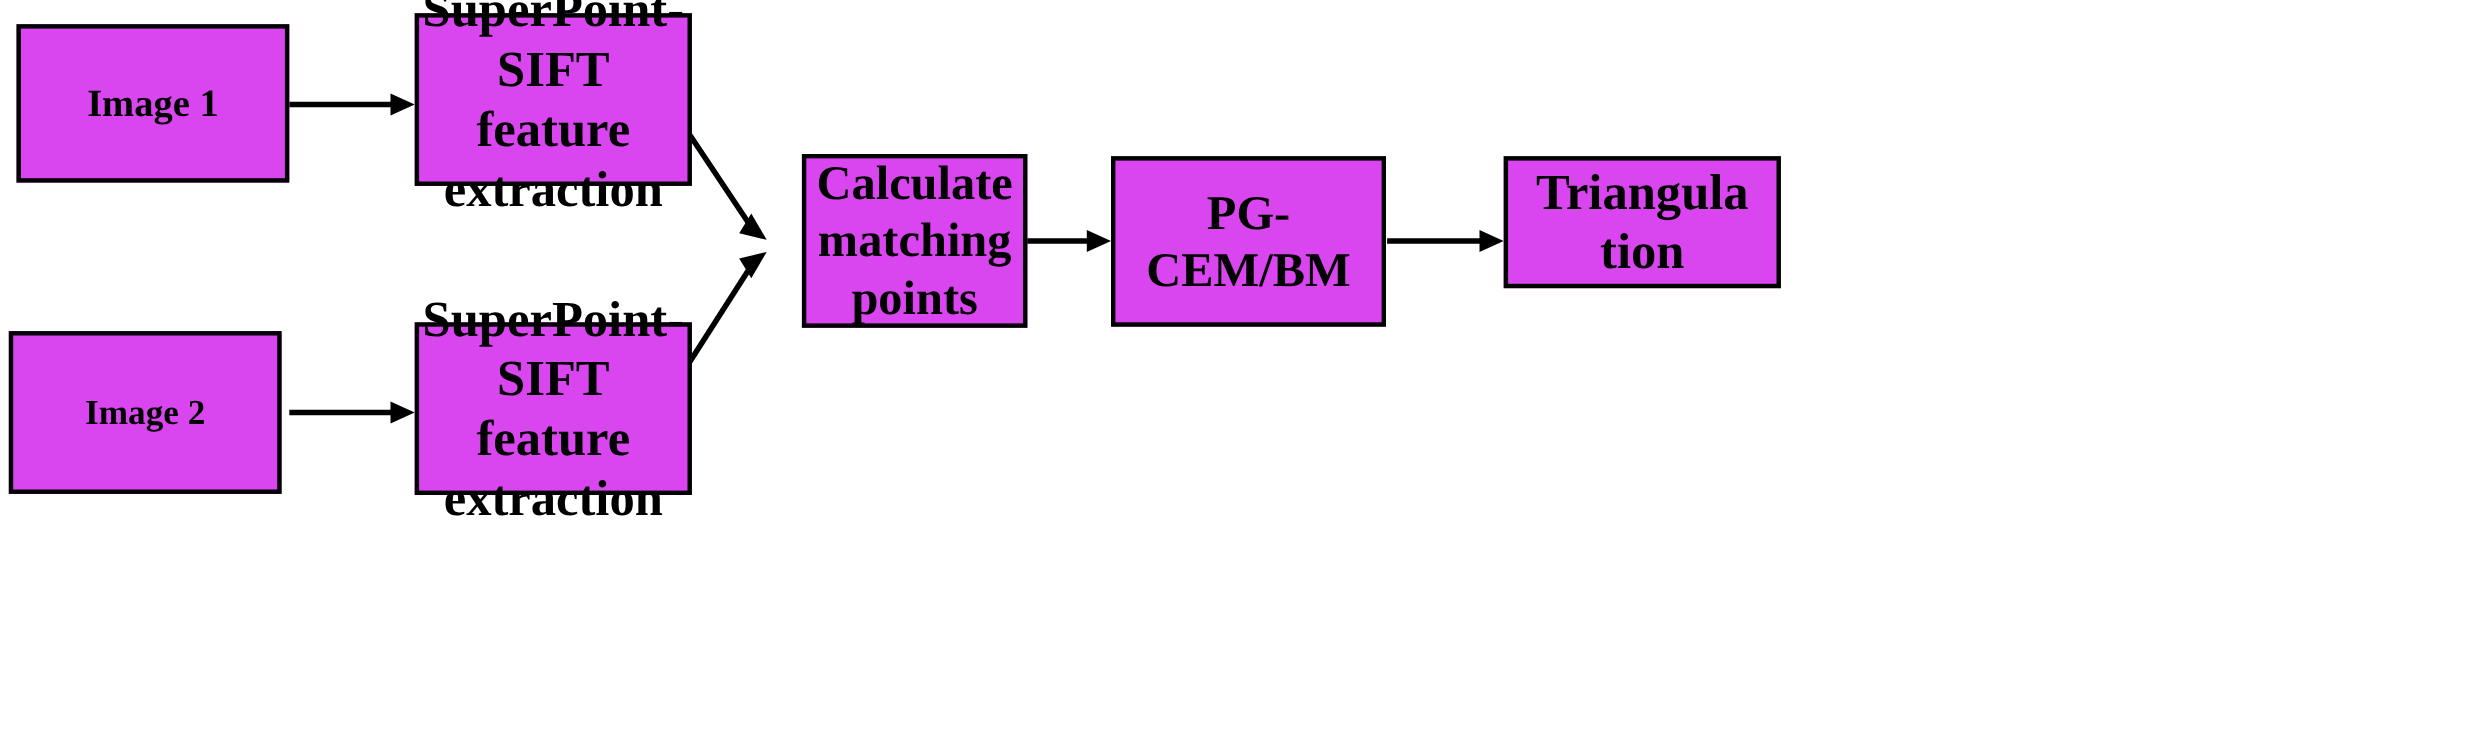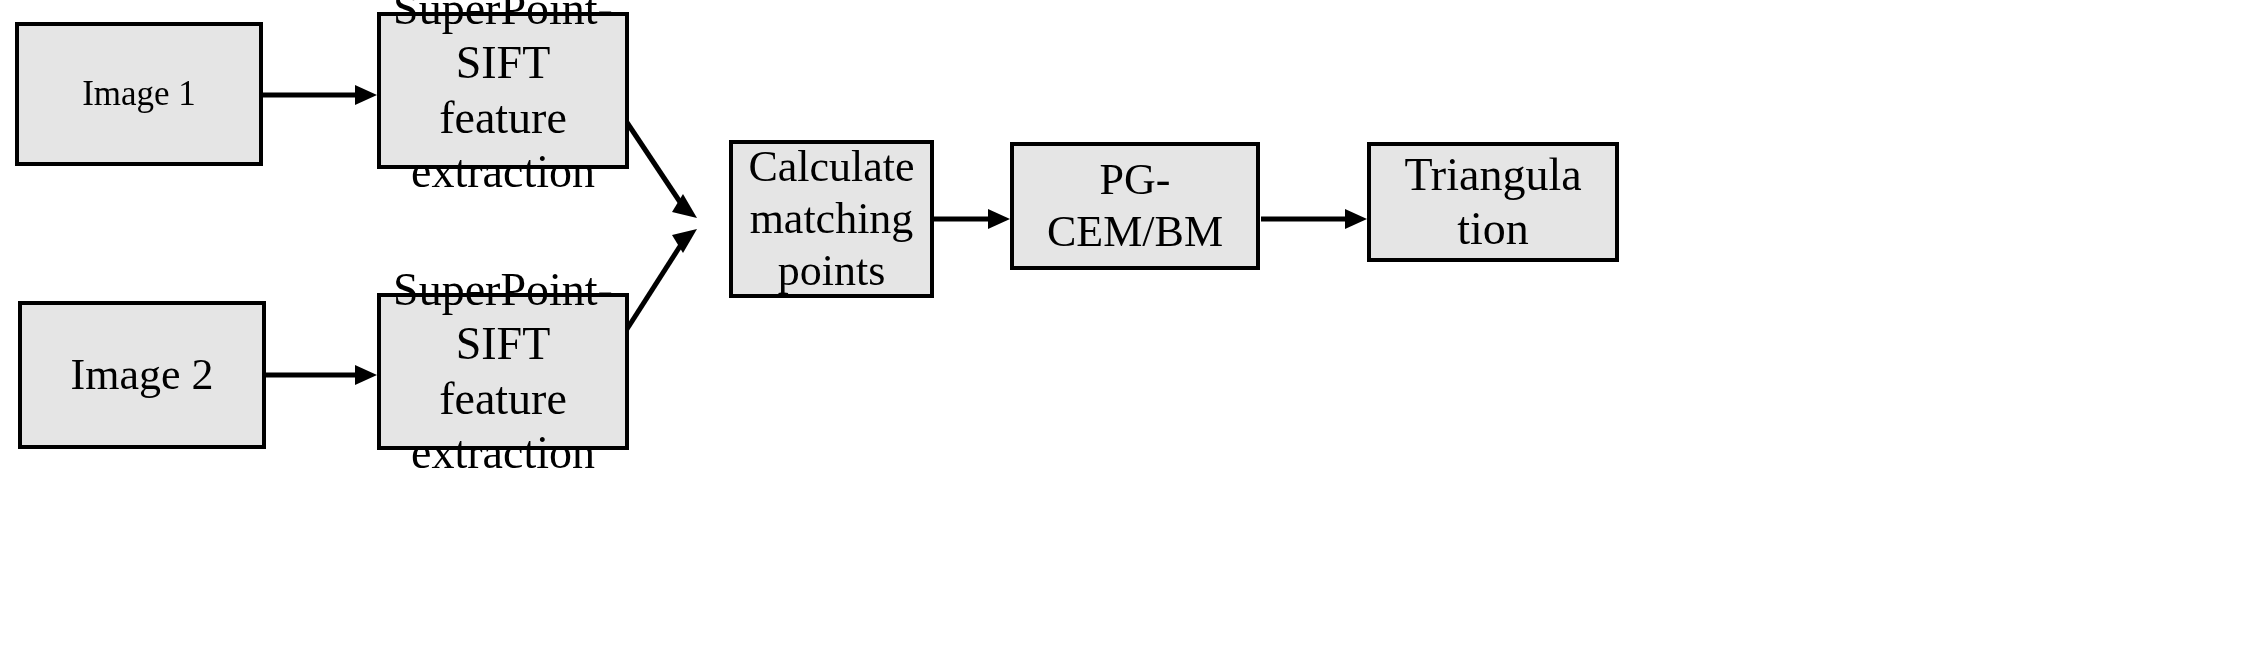--- a/index.html
+++ b/index.html
@@ -12,42 +12,43 @@
     width: 2252px;
     height: 666px;
     background: #ffffff;
     overflow: hidden;
     font-family: "Liberation Serif", "DejaVu Serif", serif;
   }
   .node {
     position: absolute;
     box-sizing: border-box;
     border: 4px solid #000000;
-    background: #e5e5e5;
+    background: #d946ef;
     display: flex;
     align-items: center;
     justify-content: center;
     text-align: center;
     color: #000000;
     line-height: 1.18;
     z-index: 2;
+    font-weight: bold;
   }
   .node .label {
     display: block;
     width: 100%;
     padding: 0 6px;
     white-space: pre-line;
   }
   
   #node-image-1        { left: 15px;   top: 22px;  width: 248px; height: 144px; font-size: 35px; }
   #node-feat-top       { left: 377px;  top: 12px;  width: 252px; height: 157px; font-size: 46px; }
-  #node-image-2        { left: 18px;   top: 301px; width: 248px; height: 148px; font-size: 44px; }
+  #node-image-2        { left: 8px;   top: 301px; width: 248px; height: 148px; font-size: 32px; }
   #node-feat-bottom    { left: 377px;  top: 293px; width: 252px; height: 157px; font-size: 46px; }
   #node-calc-match     { left: 697px;  top: 140px; width: 205px; height: 158px; font-size: 44px; margin-left: 32px; }
-  #node-pg-cem-bm      { left: 1010px; top: 142px; width: 250px; height: 128px; font-size: 44px; }
+  #node-pg-cem-bm      { left: 1010px; top: 142px; width: 250px; height: 155px; font-size: 44px; }
   #node-triangulation  { left: 1367px; top: 142px; width: 252px; height: 120px; font-size: 46px; }
 
   
   svg#edges {
     position: absolute;
     left: 0;
     top: 0;
     width: 2252px;
     height: 666px;
     z-index: 1;

